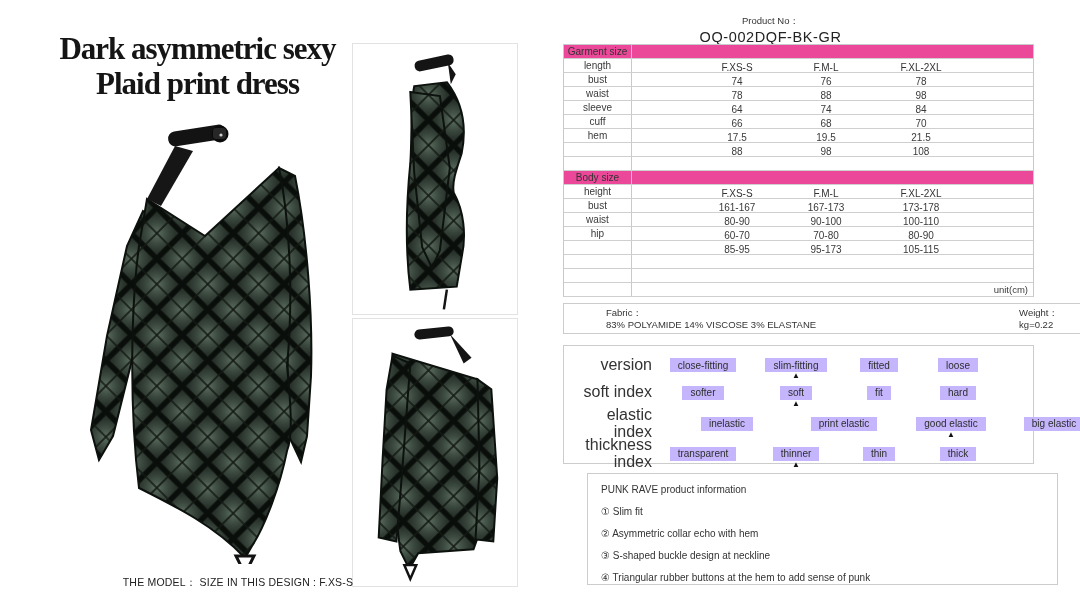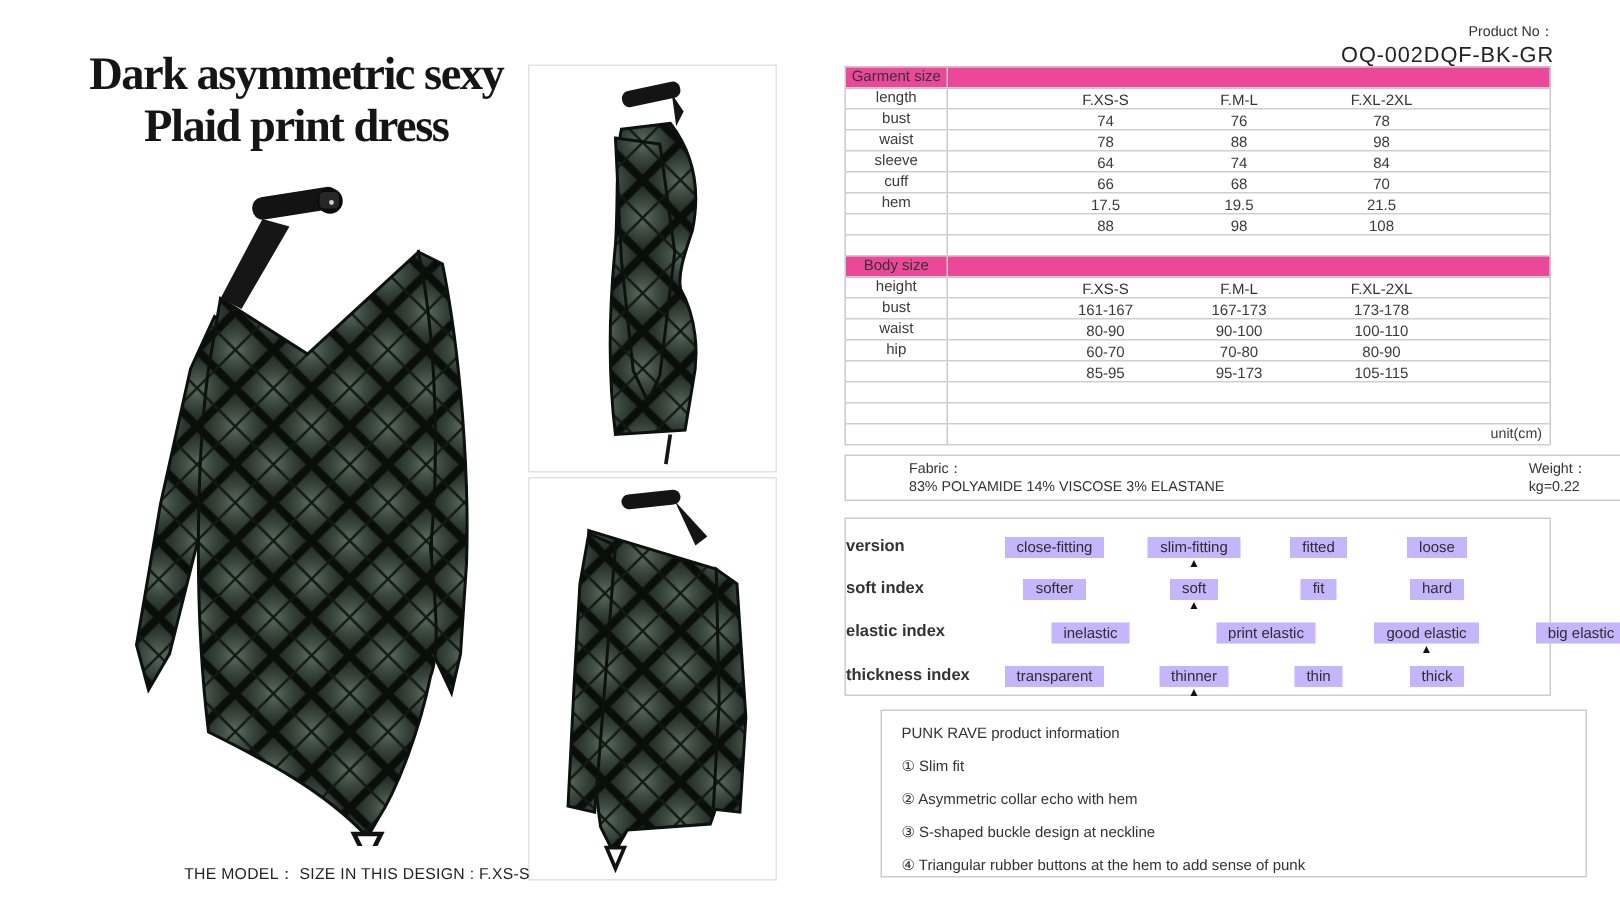--- a/index.html
+++ b/index.html
@@ -15,21 +15,21 @@
                 font-size:10.5px; letter-spacing:.2px; color:#222; }
 
   
   .dress-front { position:absolute; left:55px; top:106px; width:290px; height:458px; }
   .photo-frame { position:absolute; left:352px; width:166px; border:1px solid #e2e2e2; background:#fff; }
   .photo-frame.top { top:43px; height:272px; }
   .photo-frame.bottom { top:318px; height:269px; }
   .photo-frame svg { display:block; width:100%; height:100%; }
 
   
-  .pno { position:absolute; left:565px; top:15px; width:471px; text-align:right; }
+  .pno { position:absolute; left:535px; top:15px; width:471px; text-align:center; }
   .pno .pno-label { font-size:9.5px; color:#333; }
   .pno .pno-value { font-size:14.5px; letter-spacing:.6px; color:#222; margin-top:1px; }
 
   
   .ptable { position:absolute; left:563px; top:44px; width:471px;
             border:1px solid #c9c9c9; border-bottom:none; font-size:10px; }
   .trow { position:relative; height:14px; border-bottom:1px solid #cfcfcf; }
   .trow .lbl { position:absolute; left:0; top:0; bottom:0; width:68px;
                border-right:1px solid #c9c9c9; display:flex; align-items:center; justify-content:center; }
   .trow.hdr { background:#ec4899; color:#333; }
@@ -44,21 +44,21 @@
   .fabric-box { position:absolute; left:563px; top:303px; width:548px; height:31px;
                 border:1px solid #ccc; display:flex; align-items:center; font-size:9.5px; line-height:1.25; color:#333; }
   .fab-left { margin-left:42px; }
   .fab-right { margin-left:auto; margin-right:52px; }
 
   
   .idx-box { position:absolute; left:563px; top:345px; width:471px; height:119px;
              border:1px solid #ccc; padding-top:6px; }
   .idx-row { display:grid; grid-template-columns:92px 94px 92px 74px 84px; align-items:center; }
   .idx-row.r1 { height:26px; } .idx-row.r2 { height:29px; } .idx-row.r3 { height:30px;gap:24px; } .idx-row.r4 { height:28px; }
-  .idx-lbl { padding-right:4px; font-size:11px; line-height:1.05; color:#333;font-weight:bold; }
+  .idx-lbl { text-align:right; padding-right:4px; font-size:16px; line-height:1.05; color:#333; }
   .opt { position:relative; display:flex; justify-content:center; align-items:center; }
   .pill { background:#c4b5fd; color:#2e2e2e; font-size:10px; padding:1.5px 8px; white-space:nowrap; }
   .mark { position:absolute; left:50%; top:calc(50% + 7px); transform:translateX(-50%);
           font-size:8px; line-height:8px; color:#111; }
 
   
   .info-box { position:absolute; left:563px; top:473px; width:471px; height:112px;
               border:1px solid #ccc; padding:10px 13px; font-size:10px; color:#333;margin-left:24px; }
   .info-item { margin-top:11px; }
 </style>

